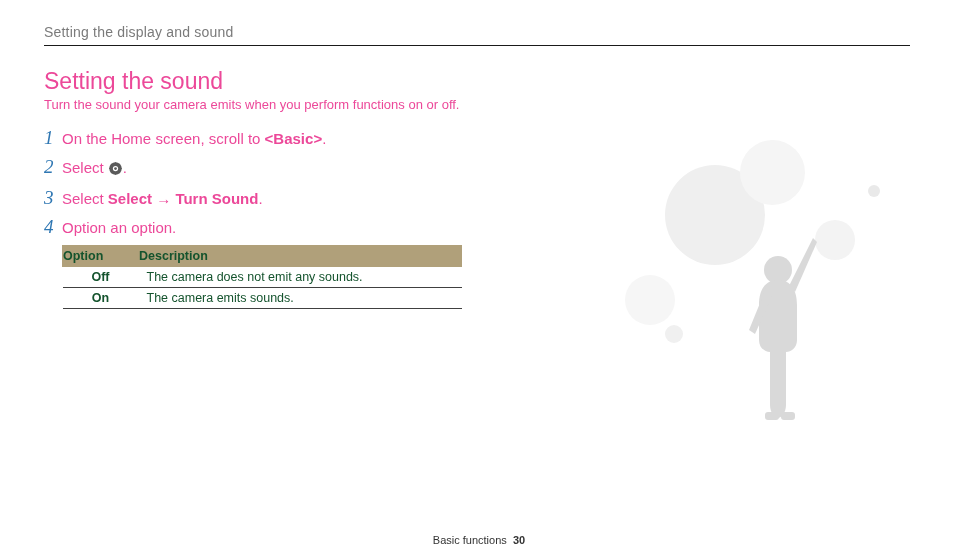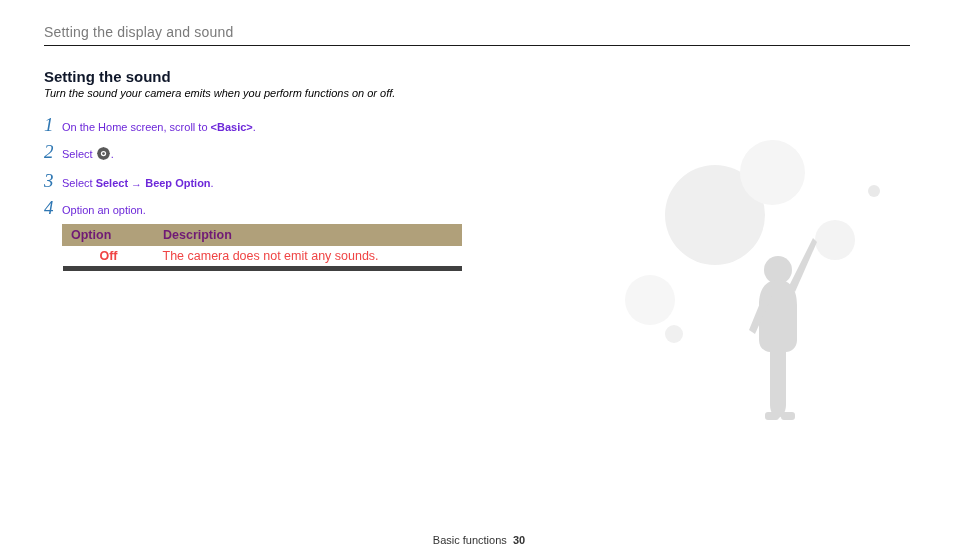--- a/index.html
+++ b/index.html
@@ -25,29 +25,28 @@
     color: #7a7a7a;
     letter-spacing: 0.2px;
   }
   .hr {
     margin-top: 5px;
     border: none;
     border-top: 1.5px solid #1a1a1a;
   }
   .section-title {
     margin-top: 22px;
-    font-size: 15px;
-    font-weight: 700;
-    color: #0f172a; 
+    font-size: 23px;
+    font-weight: 400;
+    color: #ec4899; 
   }
   .intro {
     margin-top: 2px;
-    font-size: 11px;
-    color: #000000;
-    font-style: italic;
+    font-size: 13px;
+    color: #ec4899;
   }
   .steps {
     margin-top: 16px;
     width: 430px;
   }
   .step {
     display: flex;
     align-items: baseline;
     margin-bottom: 6px;
   }
@@ -55,49 +54,49 @@
     width: 18px;
     font-style: italic;
     font-family: Georgia, "Times New Roman", serif;
     font-size: 19px;
     color: #2f77b3;
     font-weight: 500;
     flex-shrink: 0;
     line-height: 1;
   }
   .step-text {
-    font-size: 11px;
-    color: #6d28d9;
+    font-size: 15px;
+    color: #ec4899;
     line-height: 1.5;
   }
   .step-text b { font-weight: 700; }
   .gear-icon {
     display: inline-block;
     vertical-align: -3px;
   }
   .table {
     margin-top: 6px;
     margin-left: 18px;
     width: 400px;
     border-collapse: collapse;
     font-size: 12.5px;
   }
   .table thead th {
     text-align: left;
     background: #b0a07a;
-    color: #701a75;
+    color: #14532d;
     font-weight: 700;
-    padding: 3px 8px;
+    padding: 3px 0;
     border: 1px solid #b0a07a;
   }
   .table thead th:first-child { width: 75px; }
   .table tbody td {
     padding: 3px 8px;
-    border-bottom: 5px solid #404040;
-    color: #ef4444;
+    border-bottom: 1px solid #404040;
+    color: #14532d;
   }
   .table tbody td:first-child {
     font-weight: 700;
     text-align: center;
   }
   .footer {
     position: absolute;
     bottom: 11px;
     left: 2px;
     width: 100%;
@@ -172,40 +171,44 @@
                 <circle cx="18.2" cy="18.2" r="1.3"></circle>
             </g>
           </svg>
         </span><span>.</span>
       </div>
     </div>
 
     <div class="step">
       <div class="step-num">3</div>
       <div class="step-text">
-        <span>Select </span><b>Select</b><span> → </span><b>Beep Option</b><span>.</span>
+        <span>Select </span><b>Select</b><span> → </span><b>Turn Sound</b><span>.</span>
       </div>
     </div>
 
     <div class="step">
       <div class="step-num">4</div>
       <div class="step-text">Option an option.</div>
     </div>
 
     <table class="table">
       <thead>
         <tr>
           <th>Option</th>
           <th>Description</th>
         </tr>
       </thead>
       <tbody>
         <tr>
           <td>Off</td>
           <td>The camera does not emit any sounds.</td>
+        </tr>
+        <tr>
+          <td>On</td>
+          <td>The camera emits sounds.</td>
         </tr>
       </tbody>
     </table>
   </div>
 
   <div class="art">
     <div class="bubble b1"></div>
     <div class="bubble b2"></div>
     <div class="bubble b3"></div>
     <div class="bubble b4"></div>

